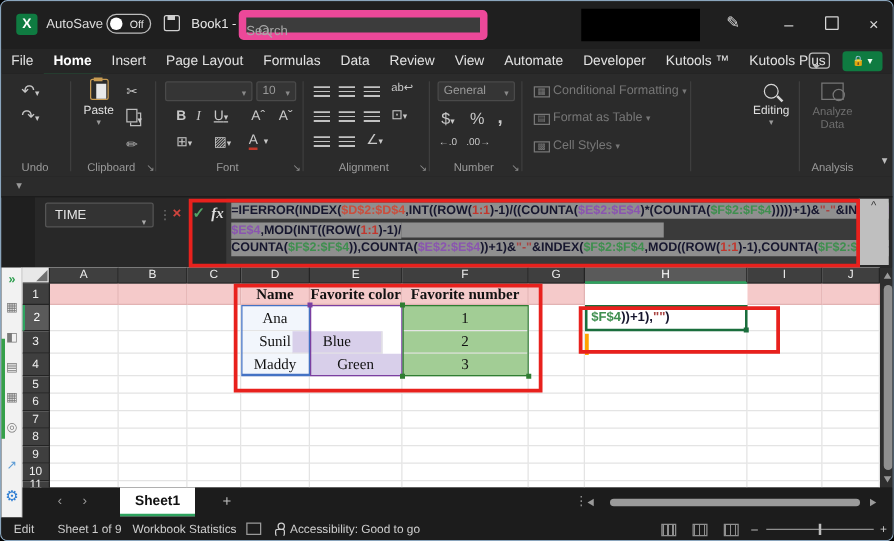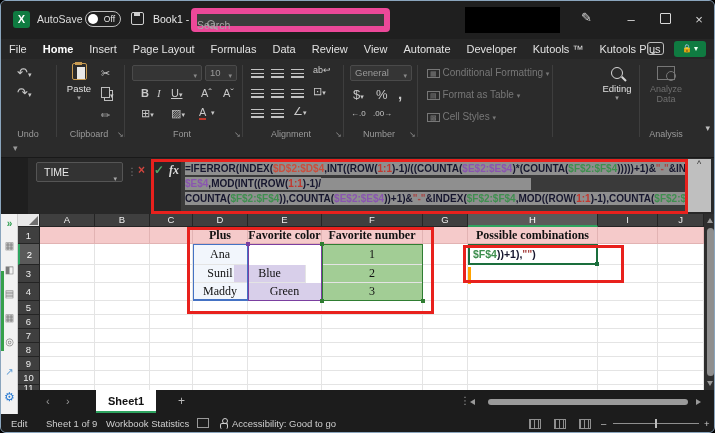--- a/index.html
+++ b/index.html
@@ -281,25 +281,24 @@
       <div class="rowhead" style="left: 0px; top: 87px; width: 22px; height: 14px; line-height: 14px;">5</div>
       <div class="rowhead" style="left: 0px; top: 101px; width: 22px; height: 14px; line-height: 14px;">6</div>
       <div class="rowhead" style="left: 0px; top: 115px; width: 22px; height: 14px; line-height: 14px;">7</div>
       <div class="rowhead" style="left: 0px; top: 129px; width: 22px; height: 14px; line-height: 14px;">8</div>
       <div class="rowhead" style="left: 0px; top: 143px; width: 22px; height: 14px; line-height: 14px;">9</div>
       <div class="rowhead" style="left: 0px; top: 157px; width: 22px; height: 14px; line-height: 14px;">10</div>
       <div class="rowhead" style="left: 0px; top: 171px; width: 22px; height: 6px; line-height: 6px;">11</div>
       <div class="cell pink" style="left: 22px; top: 13px; width: 55px; height: 17px; line-height: 16px;"></div>
       <div class="cell pink" style="left: 77px; top: 13px; width: 55px; height: 17px; line-height: 16px;"></div>
       <div class="cell pink" style="left: 132px; top: 13px; width: 43px; height: 17px; line-height: 16px;"></div>
-      <div class="cell pink pink bhead" style="left: 175px; top: 13px; width: 55px; height: 17px; line-height: 16px;">Plus</div>
+      <div class="cell pink pink bhead" style="left: 175px; top: 13px; width: 55px; height: 17px; line-height: 16px;">Name</div>
       <div class="cell pink pink bhead" style="left: 230px; top: 13px; width: 74px; height: 17px; line-height: 16px;">Favorite color</div>
       <div class="cell pink pink bhead" style="left: 304px; top: 13px; width: 101px; height: 17px; line-height: 16px;">Favorite number</div>
       <div class="cell pink" style="left: 405px; top: 13px; width: 45px; height: 17px; line-height: 16px;"></div>
-      <div class="cell pink pink bhead" style="left: 450px; top: 13px; width: 130px; height: 17px; line-height: 16px;">Possible combinations</div>
       <div class="cell pink" style="left: 580px; top: 13px; width: 60px; height: 17px; line-height: 16px;"></div>
       <div class="cell pink" style="left: 640px; top: 13px; width: 46px; height: 17px; line-height: 16px;"></div>
       <div class="cell" style="left: 22px; top: 30px; width: 55px; height: 21px; line-height: 20px;"></div>
       <div class="cell" style="left: 77px; top: 30px; width: 55px; height: 21px; line-height: 20px;"></div>
       <div class="cell" style="left: 132px; top: 30px; width: 43px; height: 21px; line-height: 20px;"></div>
       <div class="cell namec" style="left: 175px; top: 30px; width: 55px; height: 21px; line-height: 20px;">Ana</div>
       <div class="cell grn" style="left: 304px; top: 30px; width: 101px; height: 21px; line-height: 20px;">1</div>
       <div class="cell" style="left: 405px; top: 30px; width: 45px; height: 21px; line-height: 20px;"></div>
       <div class="cell editc" style="left: 450px; top: 30px; width: 130px; height: 21px; line-height: 20px;"><span style="color: rgb(63, 143, 79);">$F$4</span>))+1),<span style="color: rgb(169, 68, 66);">""</span>)</div>
       <div class="cell" style="left: 580px; top: 30px; width: 60px; height: 21px; line-height: 20px;"></div>

